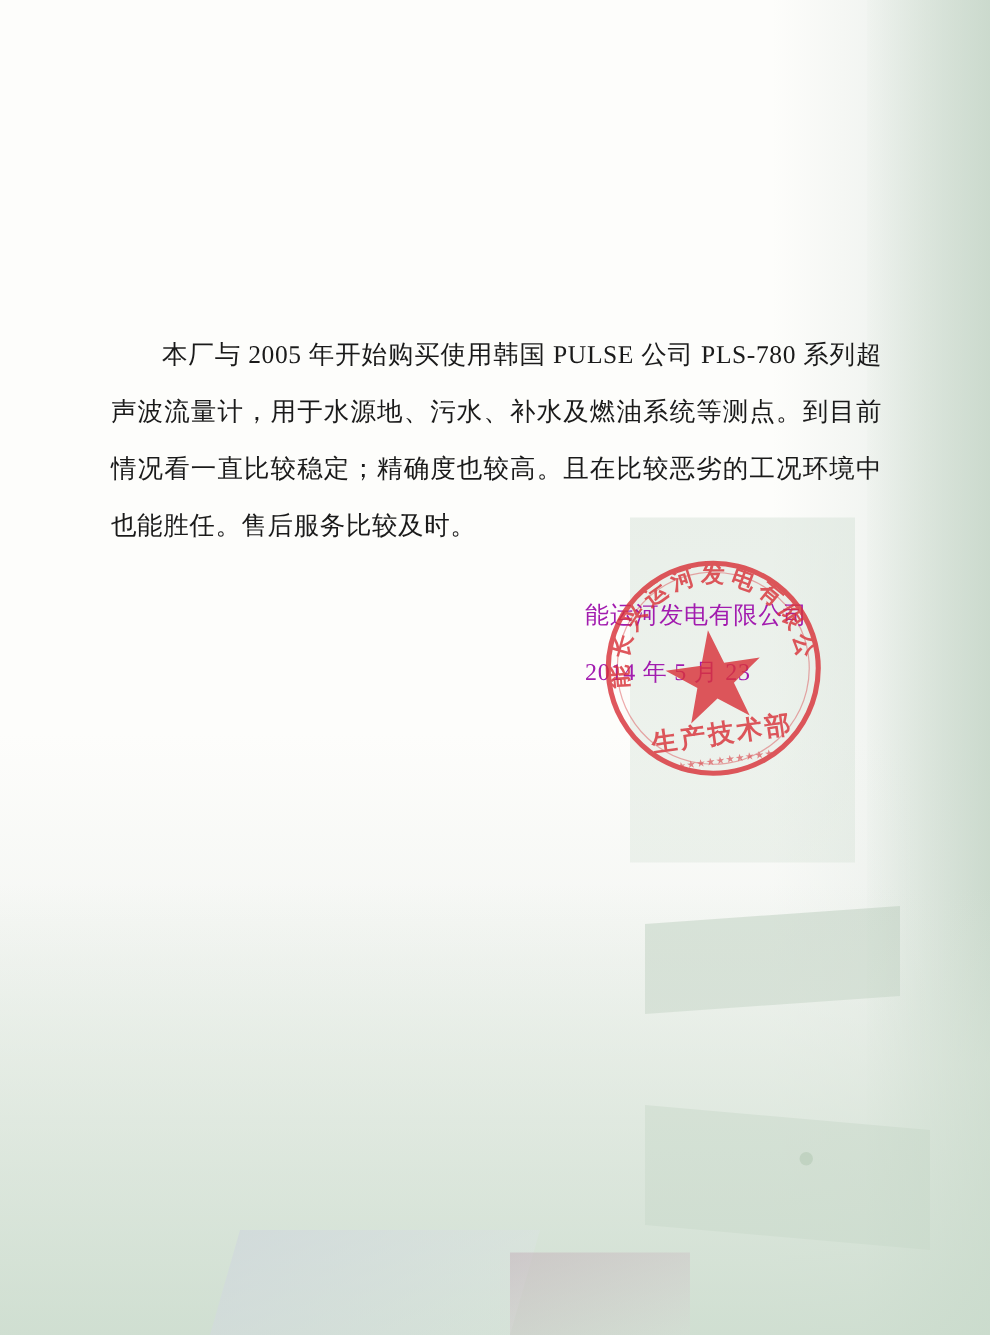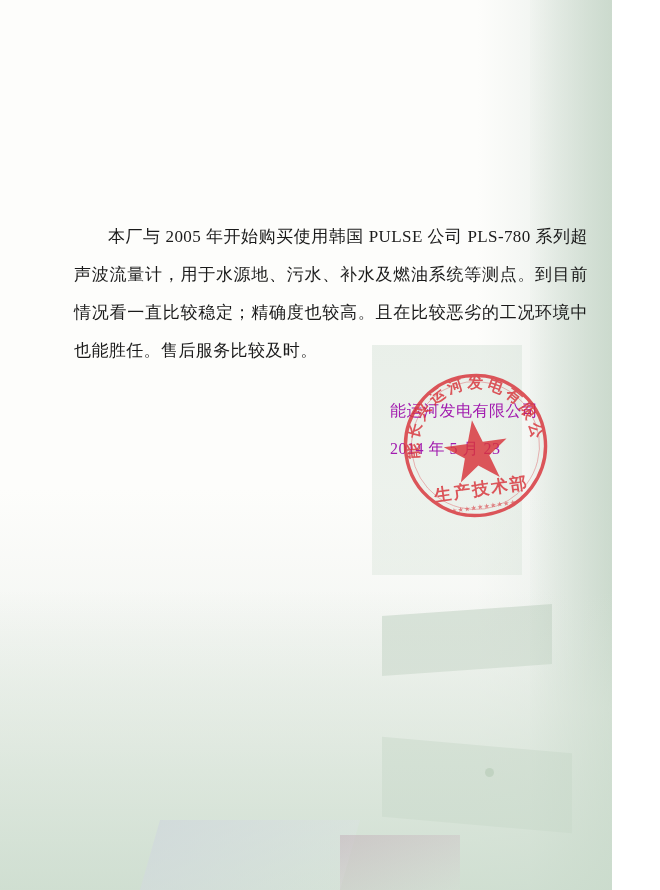--- a/index.html
+++ b/index.html
@@ -2,21 +2,21 @@
 <html><head>
 <meta charset="utf-8">
 <style>
   html, body {
     margin: 0;
     padding: 0;
     background: #ffffff;
   }
   .page {
     position: relative;
-    width: 612px;
+    width: 660px;
     height: 890px;
     background: #fdfdfb;
     overflow: hidden;
     font-family: "Liberation Serif", serif;
   }
 
   
   .bg-wash {
     position: absolute;
     inset: 0;

